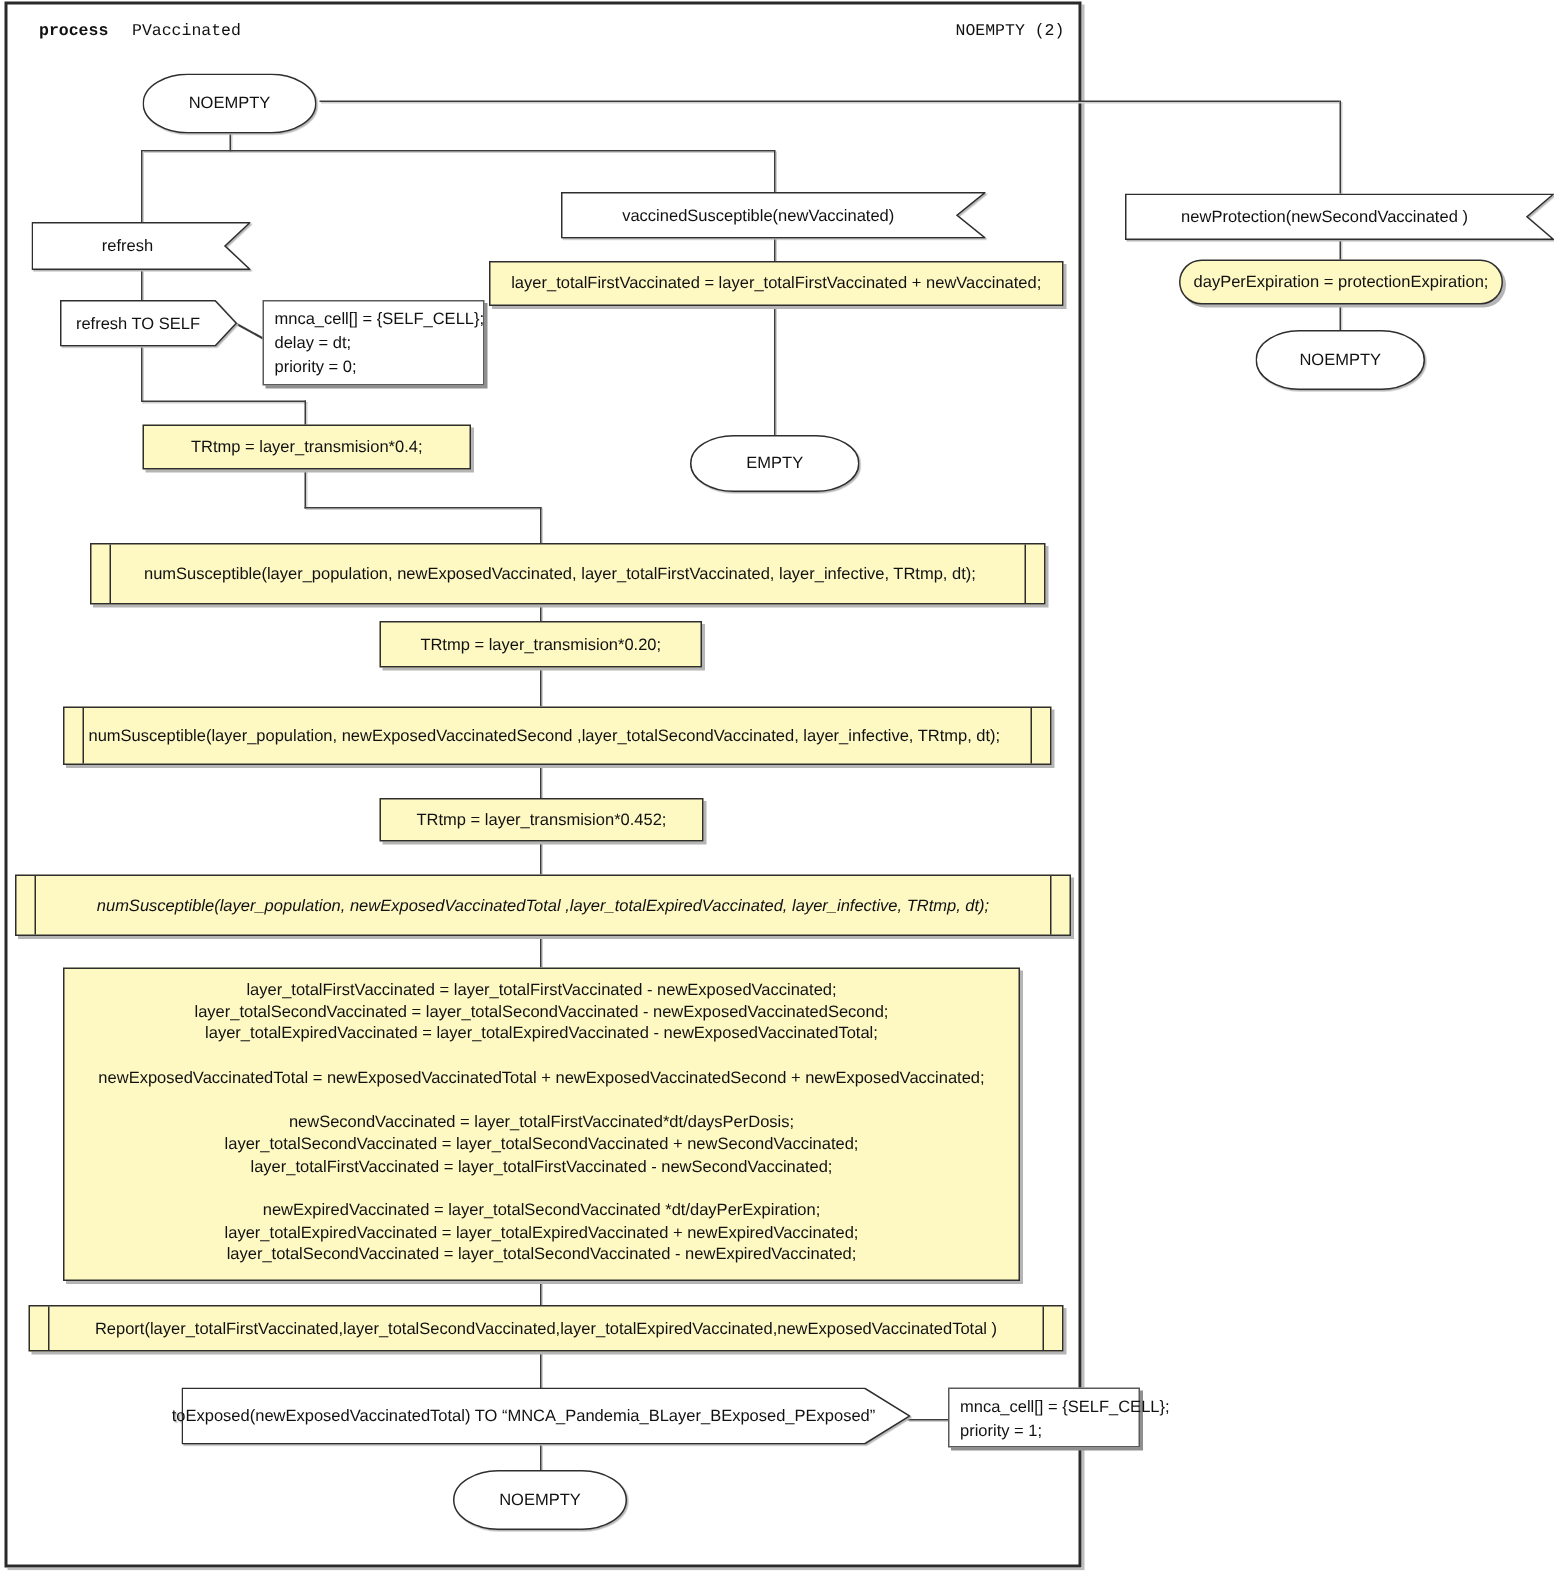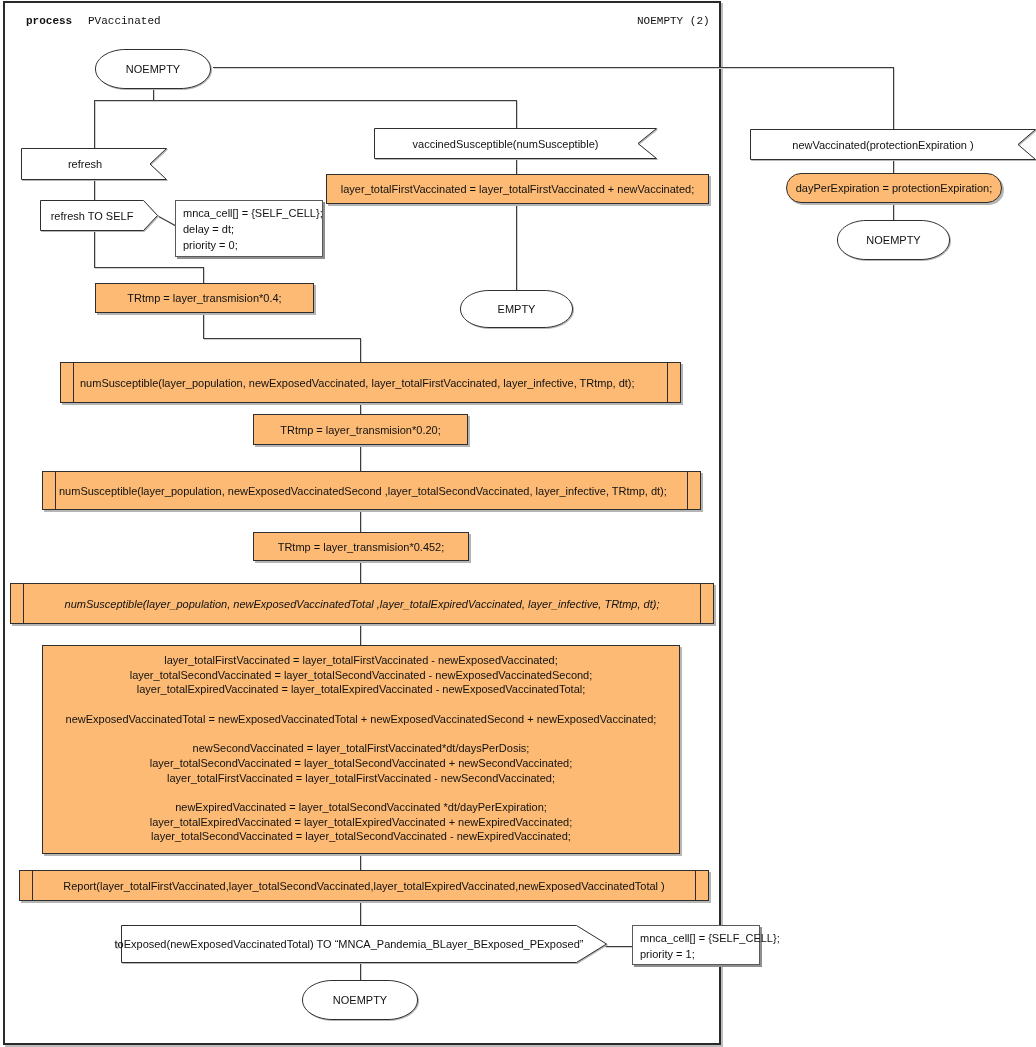--- a/index.html
+++ b/index.html
@@ -6,21 +6,21 @@
   #canvas{
     position:relative;width:1036px;height:1047px;background:#ffffff;
     font-family:"Liberation Sans",sans-serif;font-size:11px;color:#111;
     overflow:hidden;
   }
   .abs{position:absolute;}
   
   .frame{border:2px solid #2a2a2a;background:transparent;box-shadow:2px 2px 0 #bdbdbd;}
   
   .box{
-    position:absolute;border:1px solid #2e2e2e;background:#fdba74;
+    position:absolute;border:1px solid #2e2e2e;background:#fef9c3;
     box-shadow:2px 2px 0 #b5b5b5;display:flex;align-items:center;justify-content:center;
     white-space:nowrap;z-index:4;
   }
   .box.leftalign{justify-content:flex-start;}
   
   .pp-bar{position:absolute;top:0;bottom:0;width:1px;background:#2e2e2e;}
   
   .note{
     position:absolute;border:1px solid #5a5a5a;background:#ffffff;
     box-shadow:2px 2px 0 #8f8f8f;z-index:6;padding:4px 7px;line-height:16px;
@@ -131,42 +131,42 @@
     <svg width="118" height="31" viewBox="0 0 118 31">
       <polygon points="0.5,0.5 103.5,0.5 117.5,15.5 103.5,30.5 0.5,30.5" fill="#ffffff" stroke="#2e2e2e" stroke-width="1"></polygon>
     </svg>
     <div class="lbl" style="padding-right:14px;">refresh TO SELF</div>
   </div>
 
   <div class="shape" style="left:374px;top:128px;width:283px;height:31px;">
     <svg width="283" height="31" viewBox="0 0 283 31">
       <polygon points="0.5,0.5 282.5,0.5 264,15.5 282.5,30.5 0.5,30.5" fill="#ffffff" stroke="#2e2e2e" stroke-width="1"></polygon>
     </svg>
-    <div class="lbl" style="padding-right:20px;">vaccinedSusceptible(numSusceptible)</div>
+    <div class="lbl" style="padding-right:20px;">vaccinedSusceptible(newVaccinated)</div>
   </div>
 
   <div class="shape" style="left:750px;top:129px;width:286px;height:31px;">
     <svg width="286" height="31" viewBox="0 0 286 31">
       <polygon points="0.5,0.5 285.5,0.5 268,15.5 285.5,30.5 0.5,30.5" fill="#ffffff" stroke="#2e2e2e" stroke-width="1"></polygon>
     </svg>
-    <div class="lbl" style="padding-right:20px;">newVaccinated(protectionExpiration )</div>
+    <div class="lbl" style="padding-right:20px;">newProtection(newSecondVaccinated )</div>
   </div>
 
   <div class="shape" style="left:121px;top:925px;width:486px;height:38px;">
     <svg width="486" height="38" viewBox="0 0 486 38">
       <polygon points="0.5,0.5 455.5,0.5 485.5,19 455.5,37.5 0.5,37.5" fill="#ffffff" stroke="#2e2e2e" stroke-width="1"></polygon>
     </svg>
     <div class="lbl" style="padding-right:30px;">toExposed(newExposedVaccinatedTotal) TO “MNCA_Pandemia_BLayer_BExposed_PExposed”</div>
   </div>
 
   <div class="box" style="left:95px;top:283px;width:217px;height:28px;">
     <span>TRtmp  = layer_transmision*0.4;</span>
   </div>
 
-  <div class="box leftalign" style="left:60px;top:362px;width:600px;height:39px;padding-left:19px;">
+  <div class="box leftalign" style="left:60px;top:362px;width:600px;height:39px;padding-left:35px;">
     <div class="pp-bar" style="left:12px;"></div>
     <div class="pp-bar" style="right:12px;"></div>
     <span>numSusceptible(layer_population, newExposedVaccinated, layer_totalFirstVaccinated, layer_infective, TRtmp, dt);</span>
   </div>
 
   <div class="box" style="left:253px;top:414px;width:213px;height:29px;">
     <span>TRtmp = layer_transmision*0.20;</span>
   </div>
 
   <div class="box leftalign" style="left:42px;top:471px;width:641px;height:37px;padding-left:16px;">

